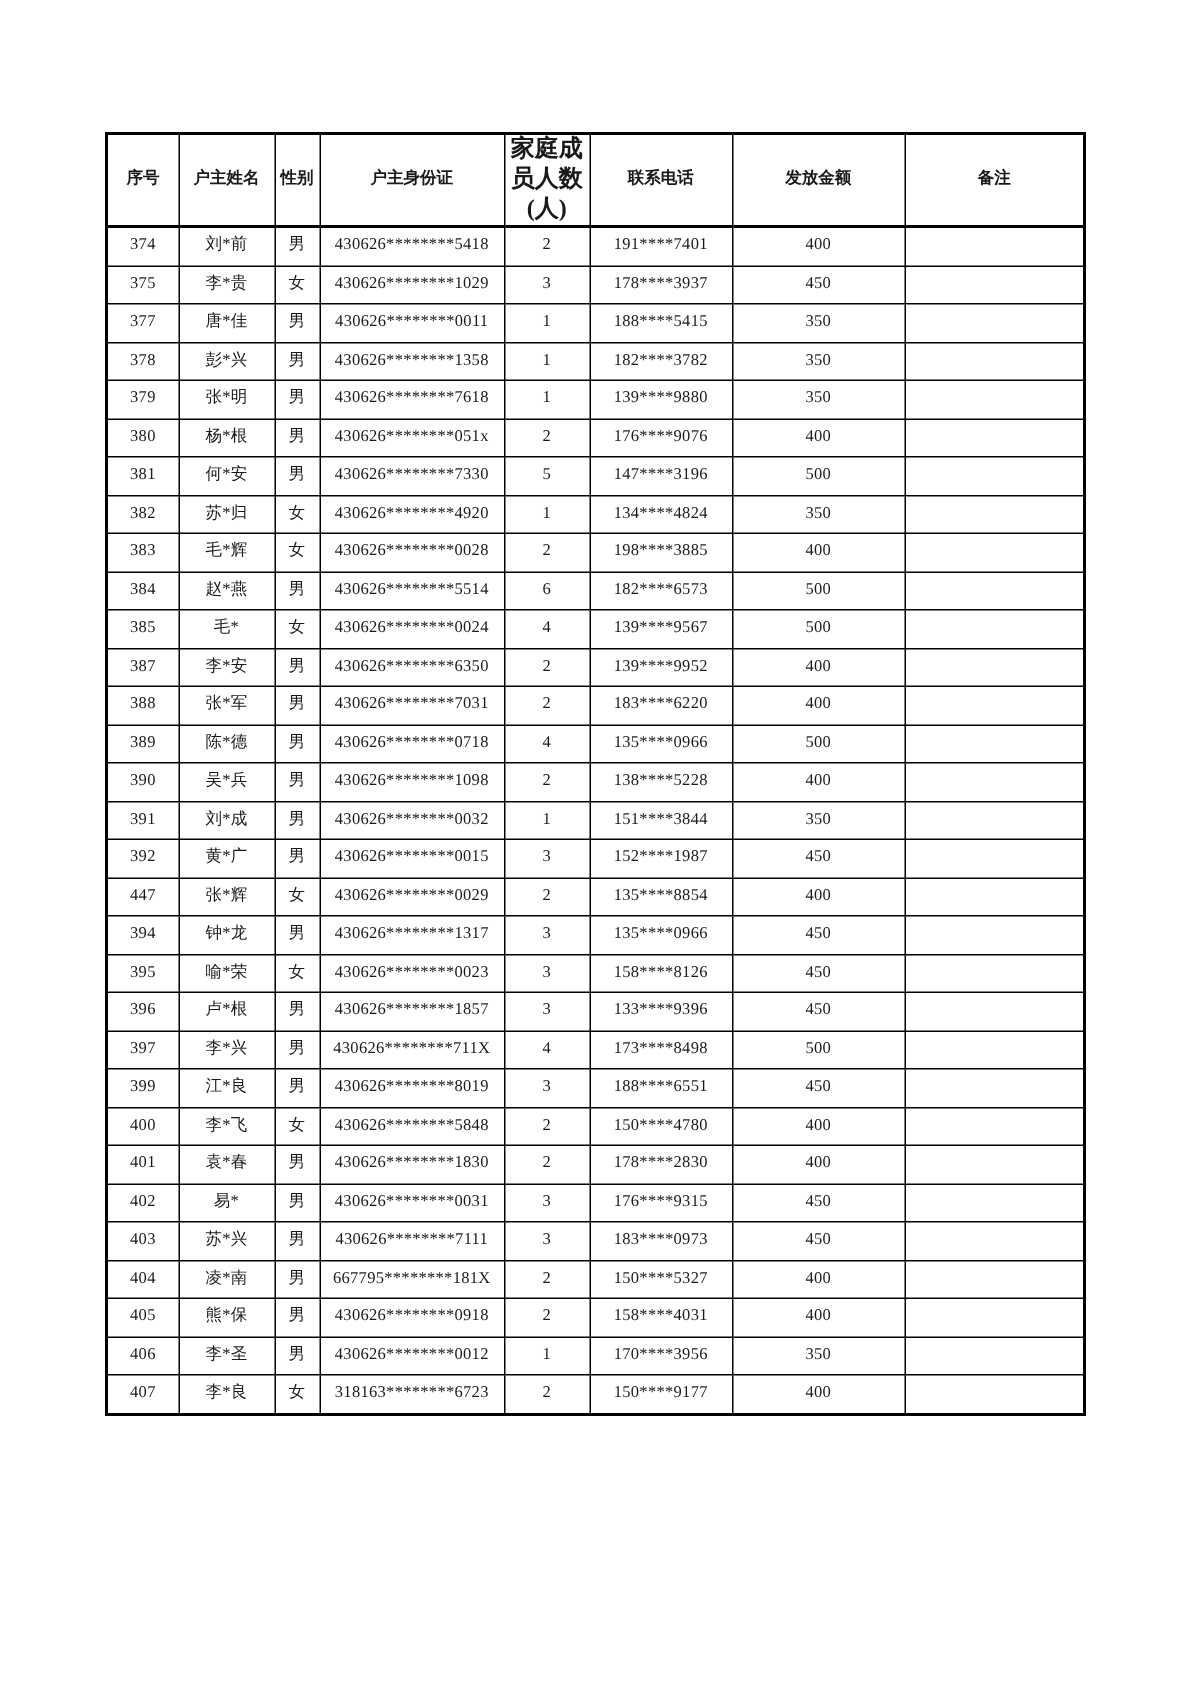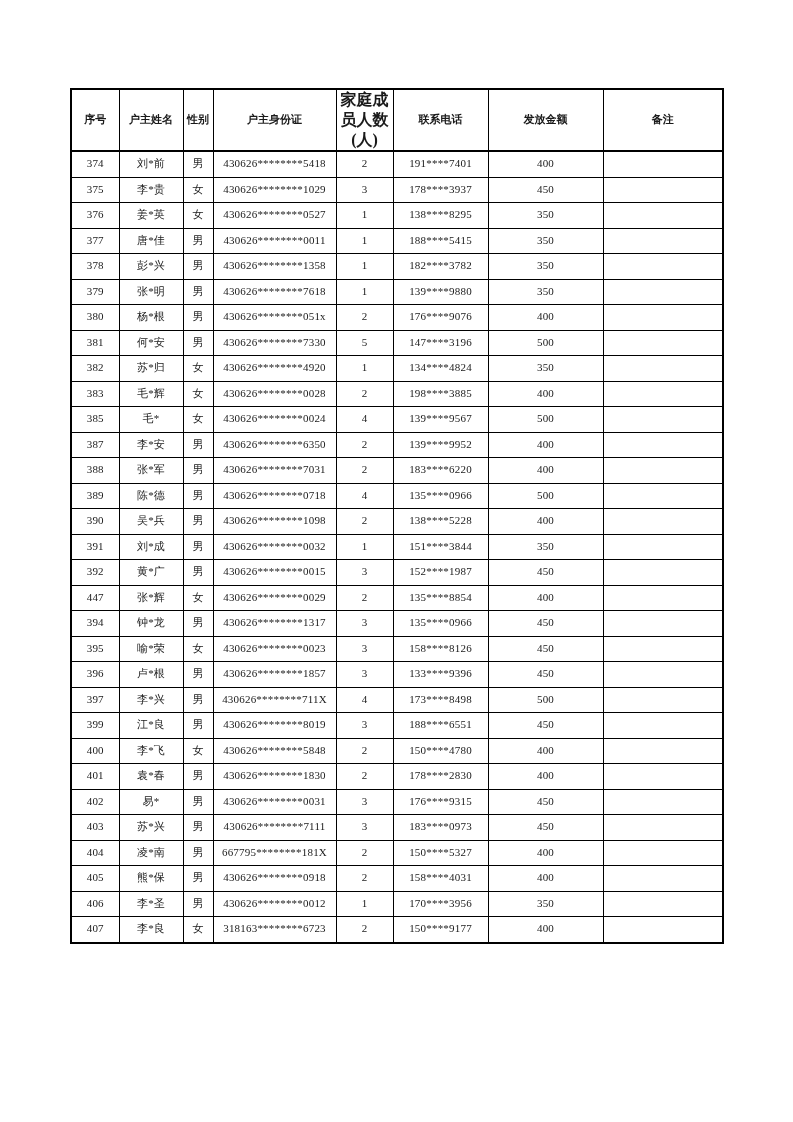--- a/index.html
+++ b/index.html
@@ -100,30 +100,20 @@
           <td>375</td>
           <td>李*贵</td>
           <td>女</td>
           <td>430626********1029</td>
           <td>3</td>
           <td>178****3937</td>
           <td>450</td>
           <td></td>
         </tr>
         <tr>
-          <td>376</td>
-          <td>姜*英</td>
-          <td>女</td>
-          <td>430626********0527</td>
-          <td>1</td>
-          <td>138****8295</td>
-          <td>350</td>
-          <td></td>
-        </tr>
-        <tr>
           <td>377</td>
           <td>唐*佳</td>
           <td>男</td>
           <td>430626********0011</td>
           <td>1</td>
           <td>188****5415</td>
           <td>350</td>
           <td></td>
         </tr>
         <tr>
@@ -177,20 +167,30 @@
           <td></td>
         </tr>
         <tr>
           <td>383</td>
           <td>毛*辉</td>
           <td>女</td>
           <td>430626********0028</td>
           <td>2</td>
           <td>198****3885</td>
           <td>400</td>
+          <td></td>
+        </tr>
+        <tr>
+          <td>384</td>
+          <td>赵*燕</td>
+          <td>男</td>
+          <td>430626********5514</td>
+          <td>6</td>
+          <td>182****6573</td>
+          <td>500</td>
           <td></td>
         </tr>
         <tr>
           <td>385</td>
           <td>毛*</td>
           <td>女</td>
           <td>430626********0024</td>
           <td>4</td>
           <td>139****9567</td>
           <td>500</td>

